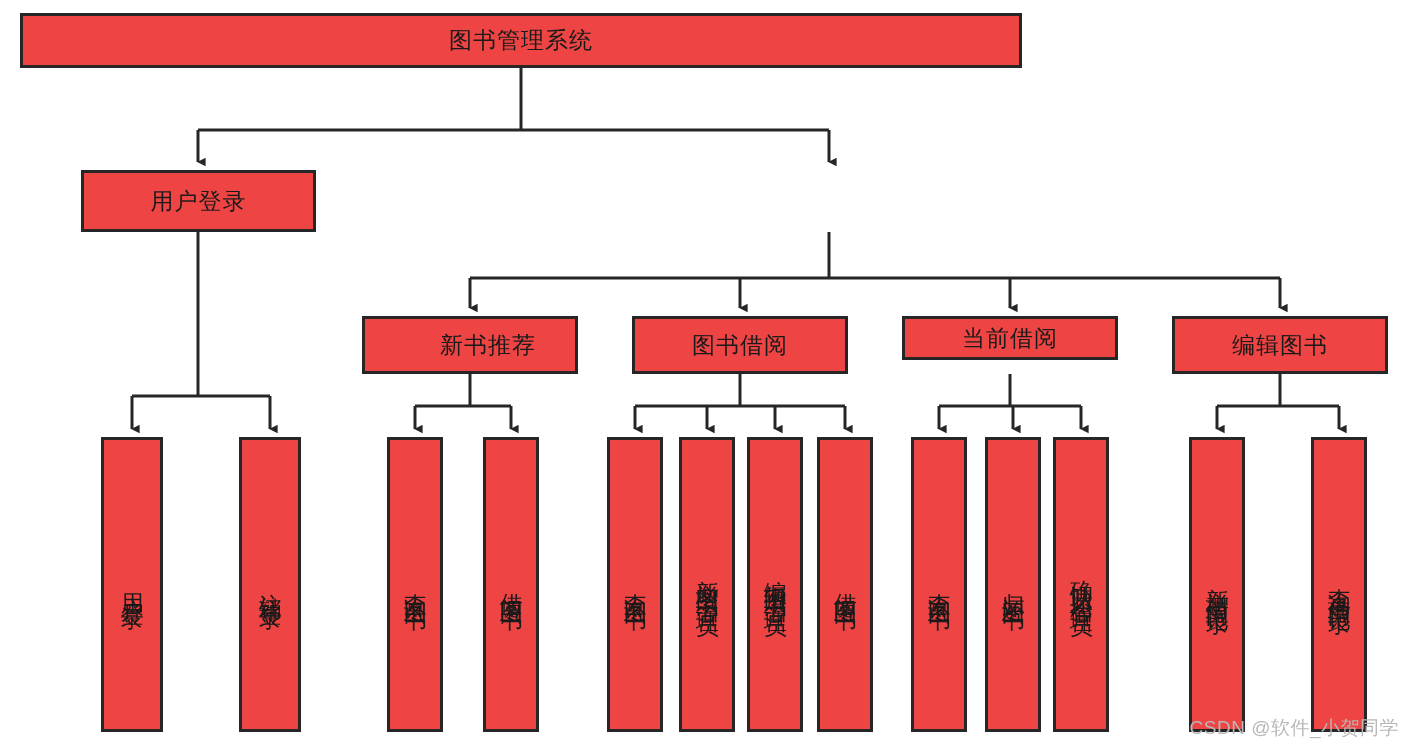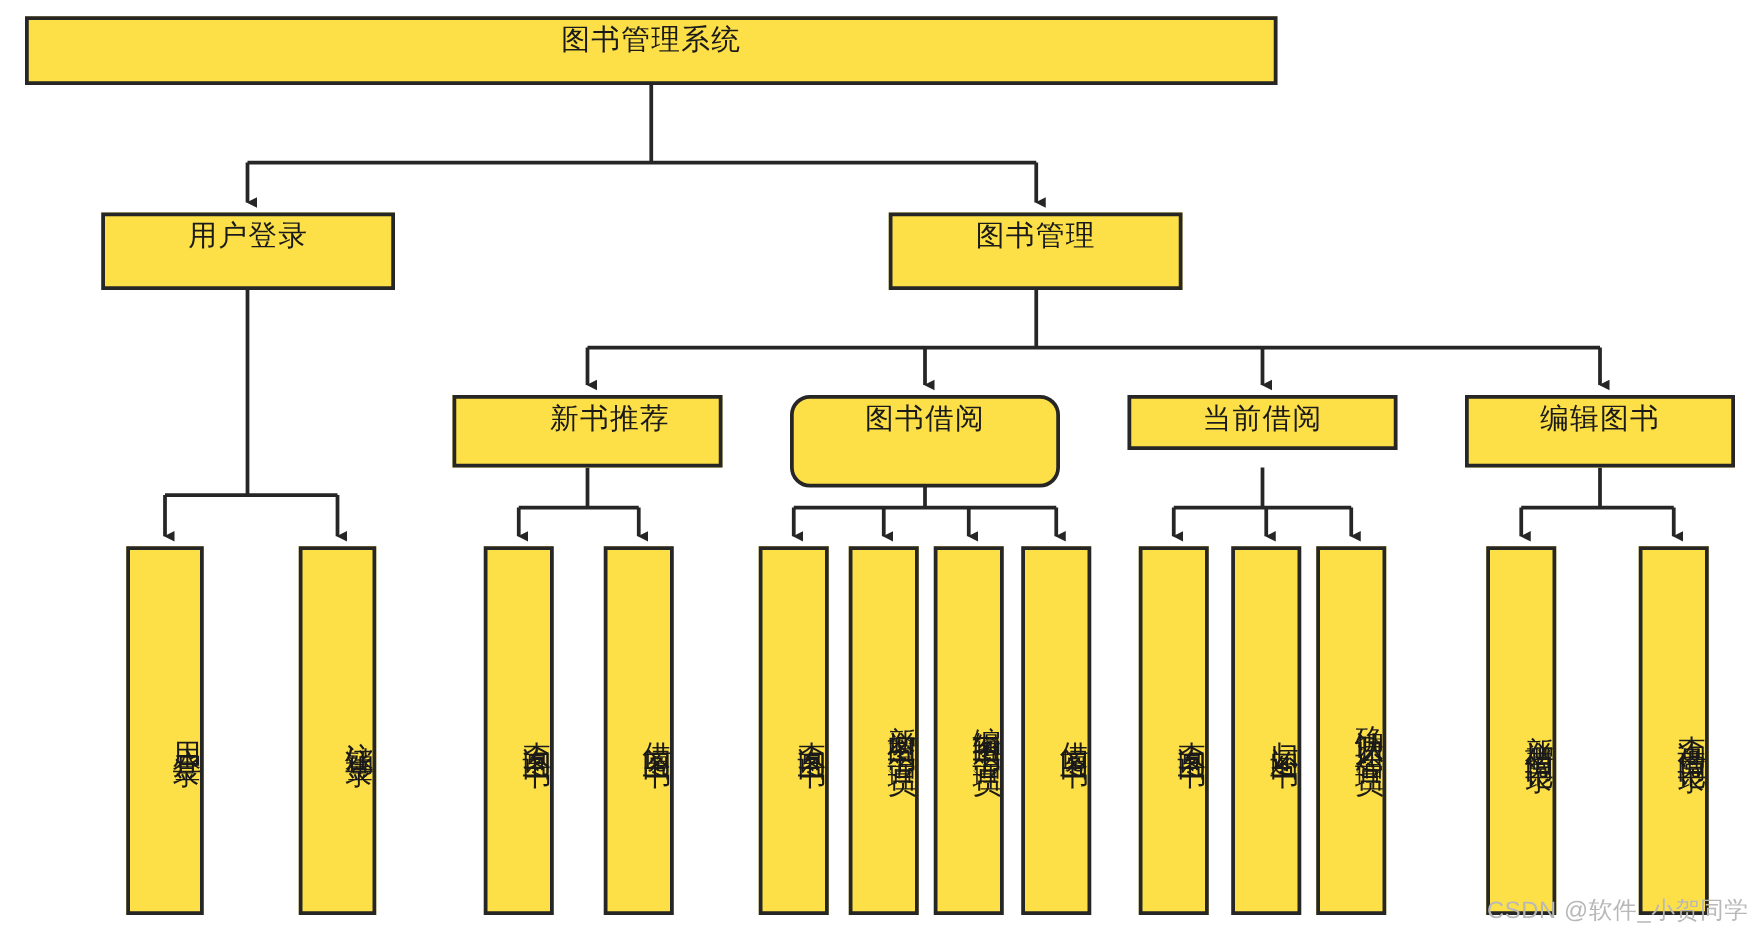--- a/index.html
+++ b/index.html
@@ -19,26 +19,26 @@
     position: absolute;
     left: 0;
     top: 0;
     width: 1405px;
     height: 747px;
   }
   .node {
     position: absolute;
     box-sizing: border-box;
     border: 3px solid #262626;
-    background: #fde047;
+    background: #ef4444;
     display: flex;
+    align-items: center;
     justify-content: center;
     color: #1a1a1a;
     z-index: 2;
-    font-family: Liberation Mono, monospace;
   }
   .node.horizontal {
     font-size: 23px;
     letter-spacing: 1px;
   }
   .node.vertical {
     writing-mode: vertical-rl;
     text-orientation: upright;
     font-size: 23px;
     letter-spacing: 5px;
@@ -116,28 +116,25 @@
     </g>
   </svg>
 
   <div class="node horizontal" style="left: 20px; top: 13px; width: 1002px; height: 55px;">
     <span>图书管理系统</span>
   </div>
 
   <div class="node horizontal" style="left: 81px; top: 170px; width: 235px; height: 62px;">
     <span>用户登录</span>
   </div>
-  <div class="node horizontal" style="left: 711px; top: 170px; width: 235px; height: 62px;">
-    <span>图书管理</span>
-  </div>
 
   <div class="node horizontal" style="left: 362px; top: 316px; width: 216px; height: 58px; padding-left: 36px;">
     <span>新书推荐</span>
   </div>
-  <div class="node horizontal" style="left: 632px; top: 316px; width: 216px; height: 74px; border-radius: 16px;">
+  <div class="node horizontal" style="left: 632px; top: 316px; width: 216px; height: 58px;">
     <span>图书借阅</span>
   </div>
   <div class="node horizontal" style="left: 902px; top: 316px; width: 216px; height: 44px;">
     <span>当前借阅</span>
   </div>
   <div class="node horizontal" style="left: 1172px; top: 316px; width: 216px; height: 58px;">
     <span>编辑图书</span>
   </div>
 
   <div class="node vertical" style="left: 101px; top: 437px; width: 62px; height: 295px;">

